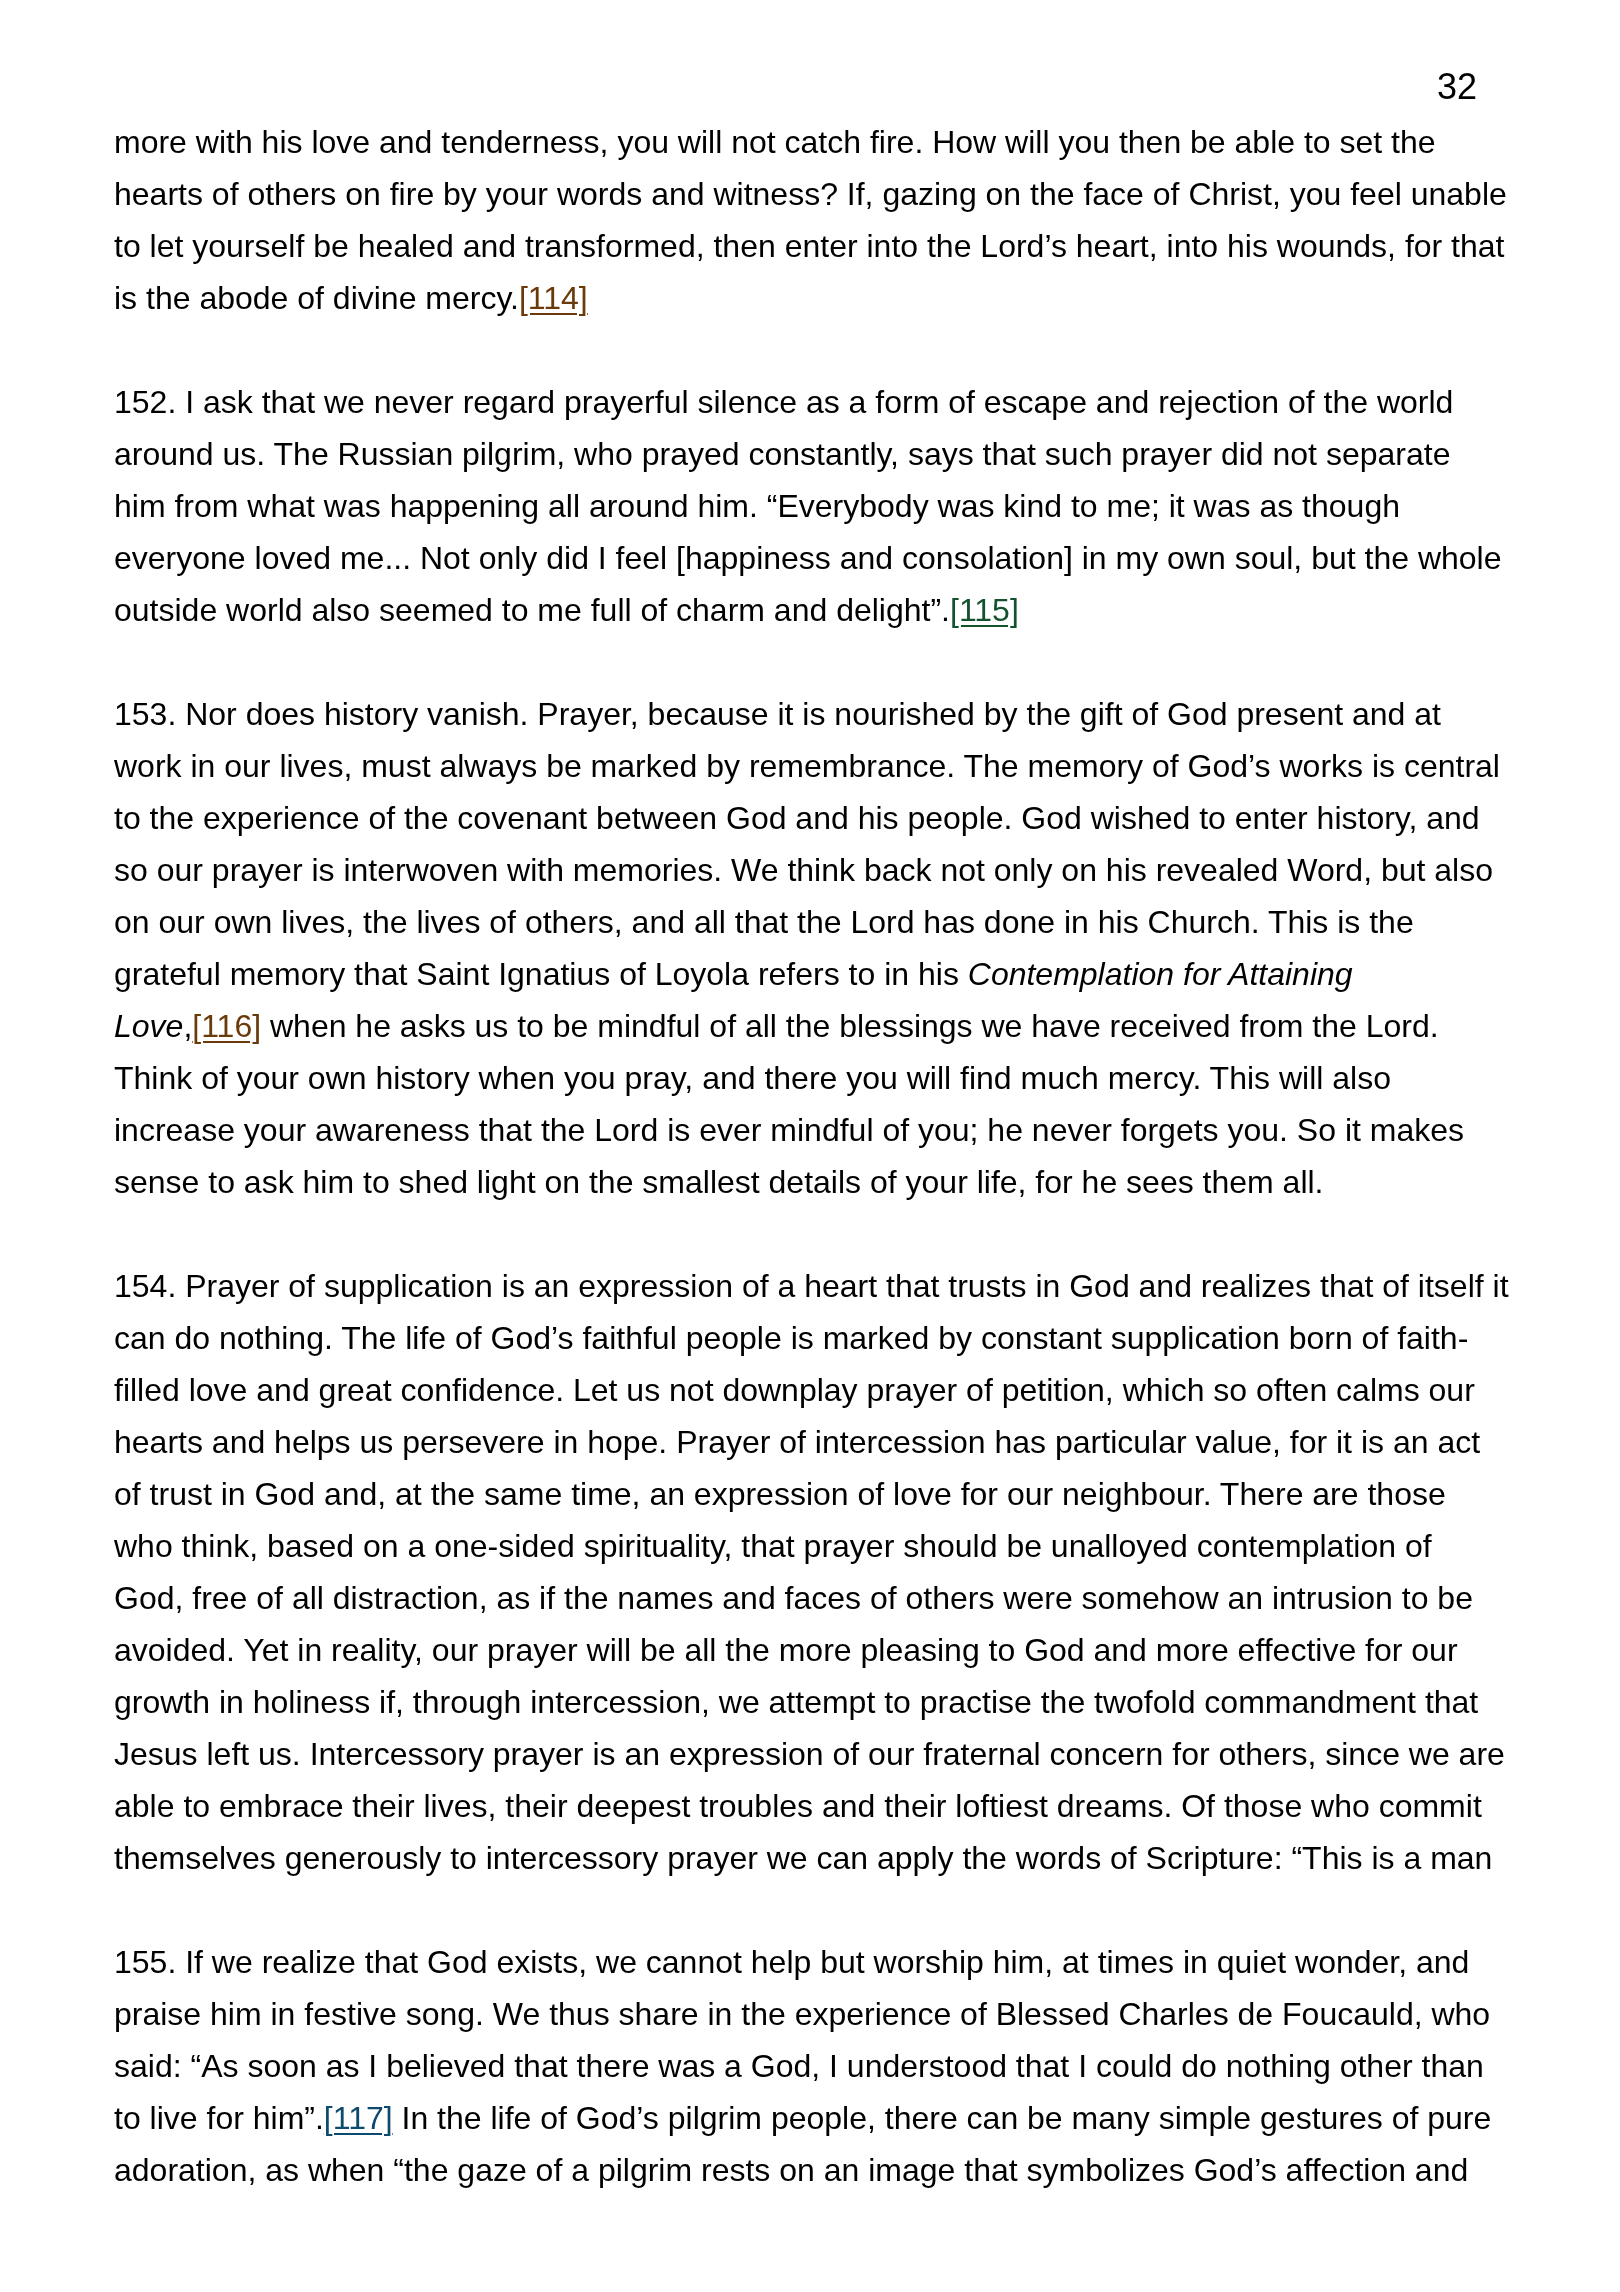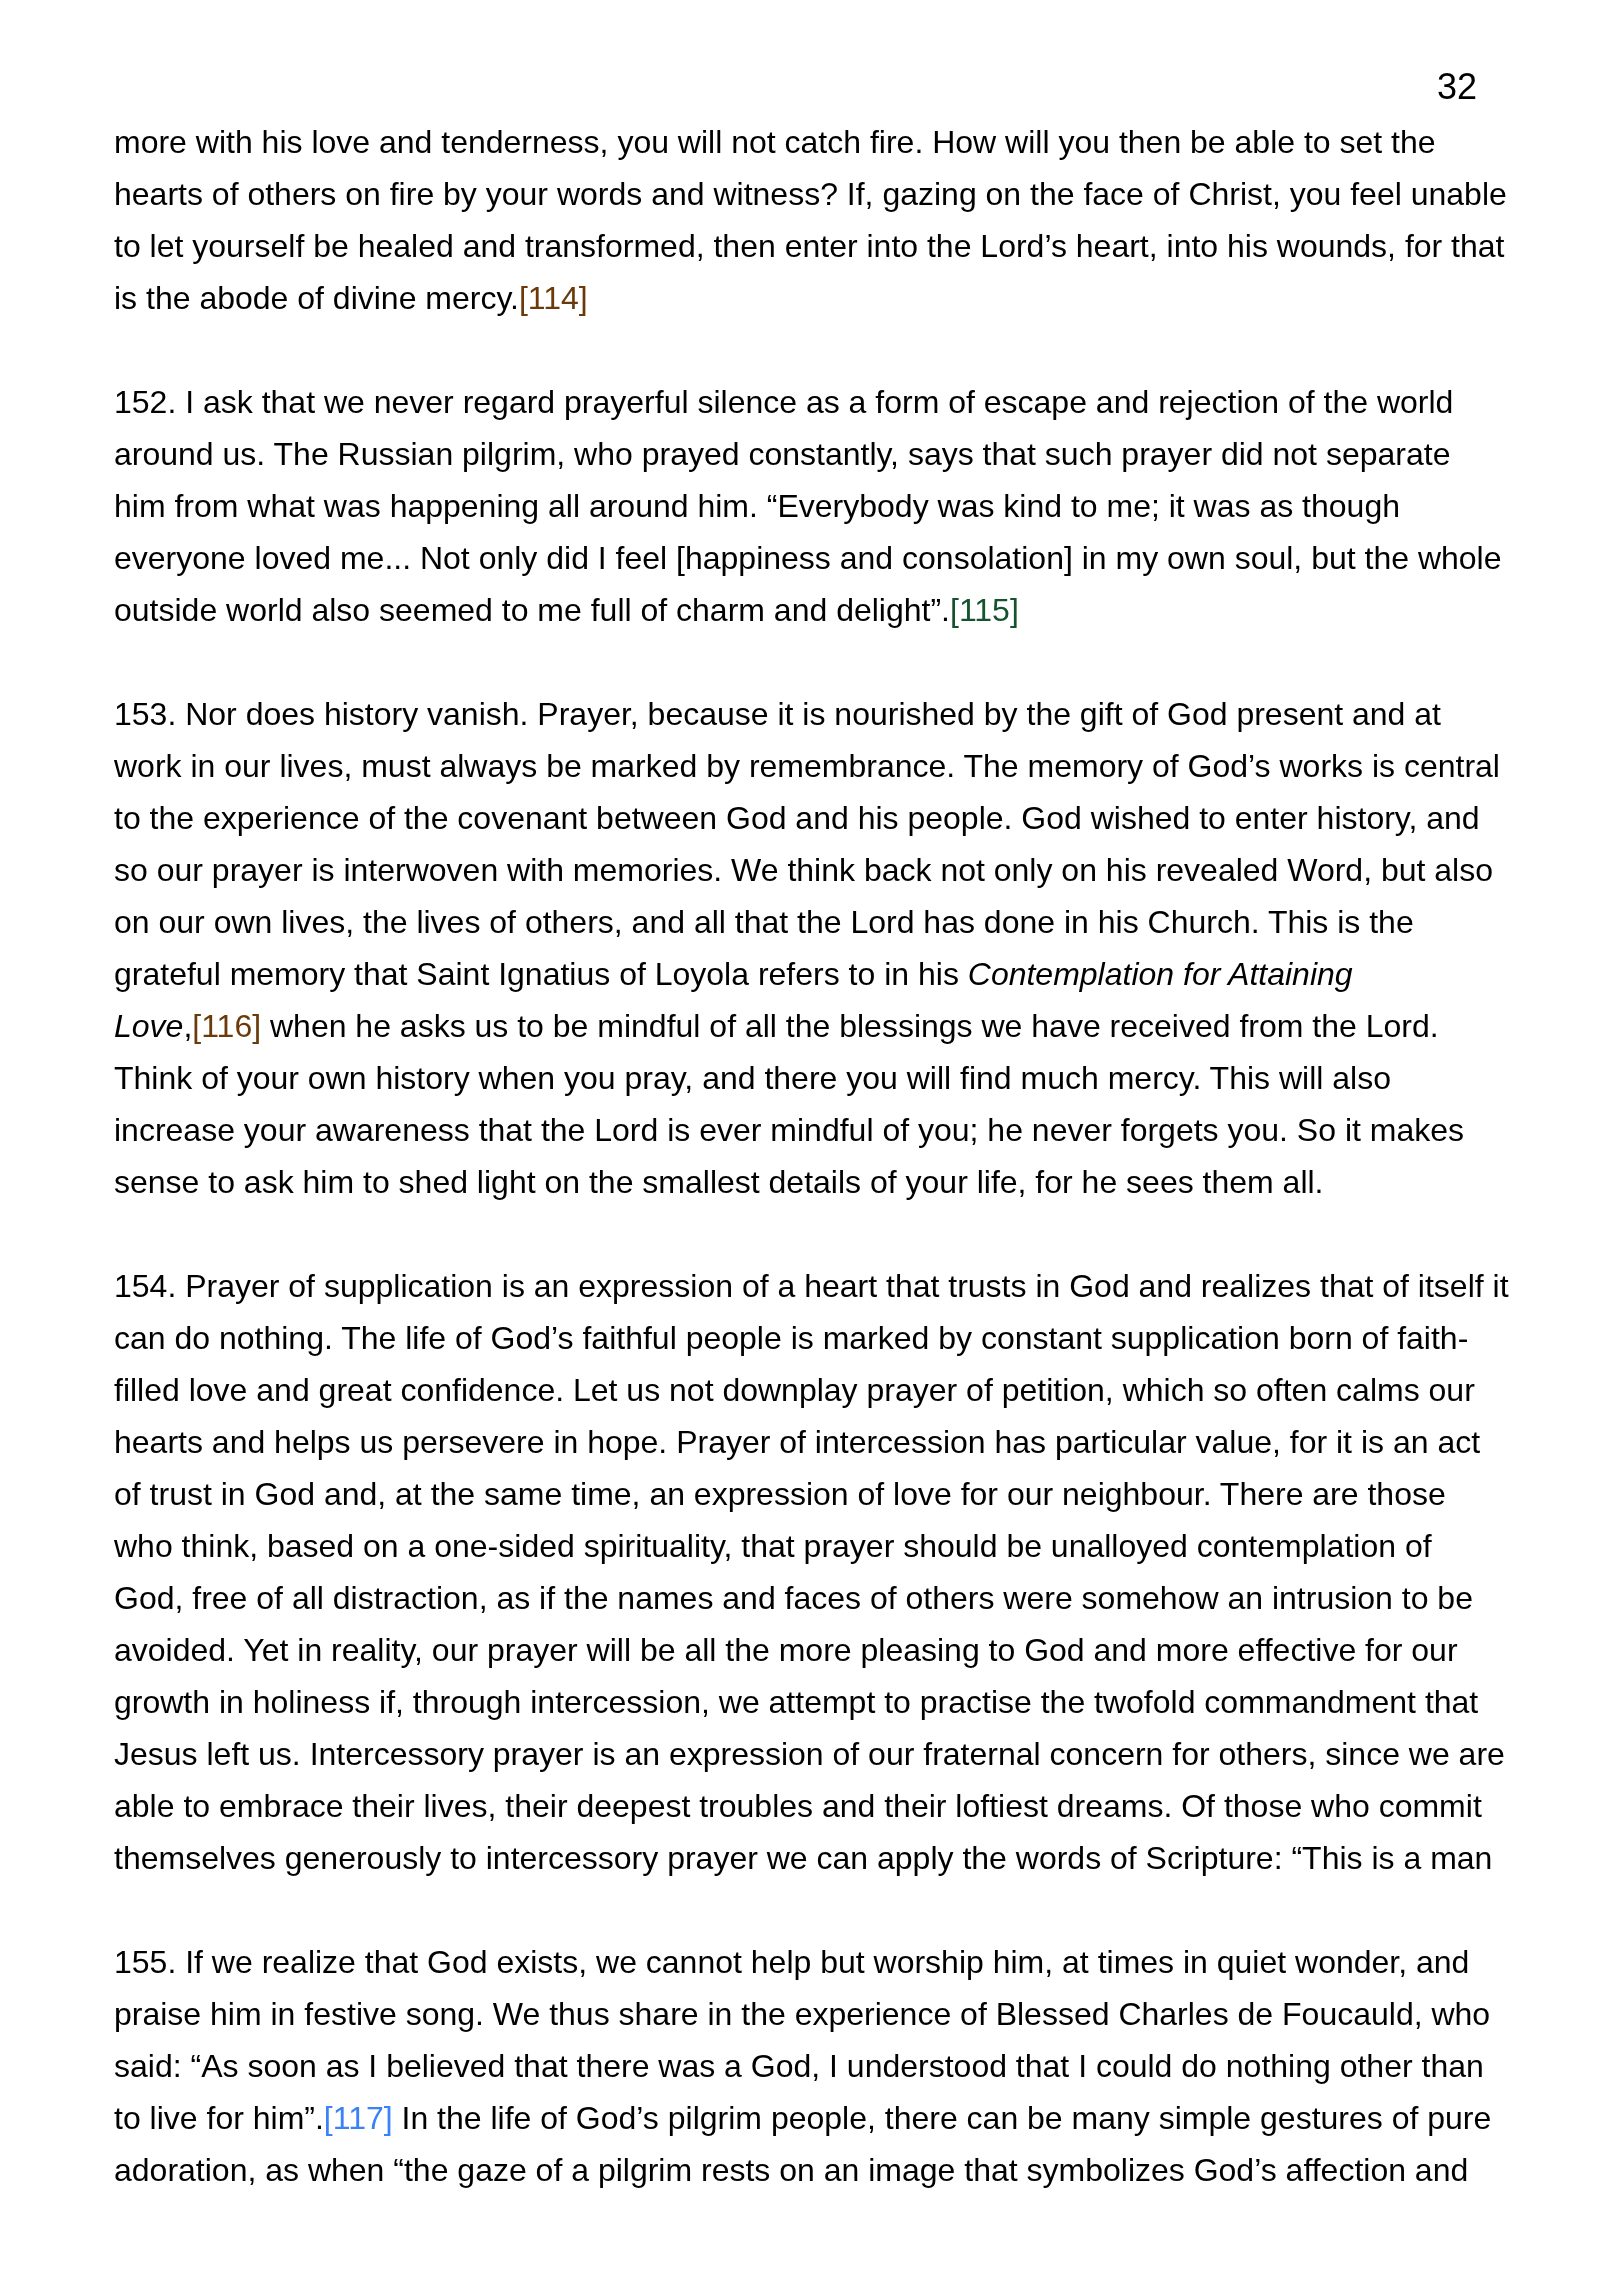--- a/index.html
+++ b/index.html
@@ -32,20 +32,21 @@
     }
     .line {
       white-space: nowrap;
       height: 52px;
     }
     .para-gap {
       height: 52px;
     }
     .fn-link {
       color: #6b3a0a;
+      text-decoration: underline;
       text-decoration-thickness: 2px;
       text-underline-offset: 3.9px;
       cursor: pointer;
       text-align: right;
     }
     em { font-style: italic; }
   </style>
 </head>
 <body>
 
@@ -92,17 +93,17 @@
       <div class="line"><span>growth in holiness if, through intercession, we attempt to practise the twofold commandment that</span></div>
       <div class="line"><span>Jesus left us. Intercessory prayer is an expression of our fraternal concern for others, since we are</span></div>
       <div class="line"><span>able to embrace their lives, their deepest troubles and their loftiest dreams. Of those who commit</span></div>
       <div class="line"><span>themselves generously to intercessory prayer we can apply the words of Scripture: “This is a man</span></div>
     </div>
     <div class="para-gap"></div>
     <div class="paragraph">
       <div class="line"><span>155. If we realize that God exists, we cannot help but worship him, at times in quiet wonder, and</span></div>
       <div class="line"><span>praise him in festive song. We thus share in the experience of Blessed Charles de Foucauld, who</span></div>
       <div class="line"><span>said: “As soon as I believed that there was a God, I understood that I could do nothing other than</span></div>
-      <div class="line"><span>to live for him”.</span><a class="fn-link" style="color: #3b82f6;">[117]</a><span> In the life of God’s pilgrim people, there can be many simple gestures of pure</span></div>
+      <div class="line"><span>to live for him”.</span><a class="fn-link" style="color: #0c4a6e;">[117]</a><span> In the life of God’s pilgrim people, there can be many simple gestures of pure</span></div>
       <div class="line"><span>adoration, as when “the gaze of a pilgrim rests on an image that symbolizes God’s affection and</span></div>
     </div>
   </div>
 
 
 </body></html>

